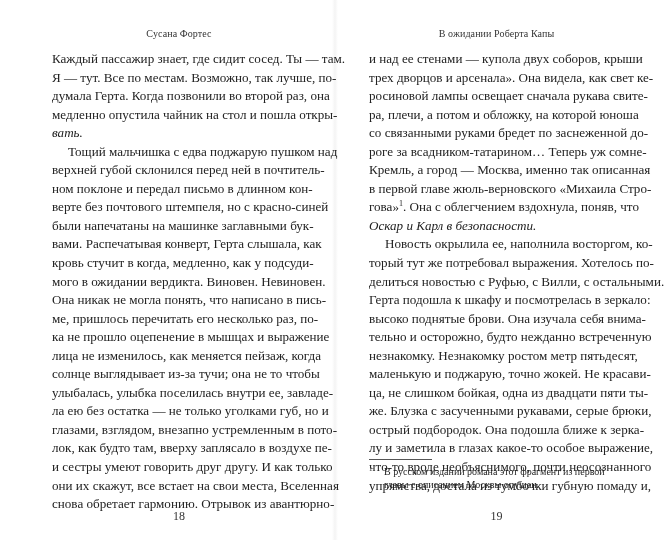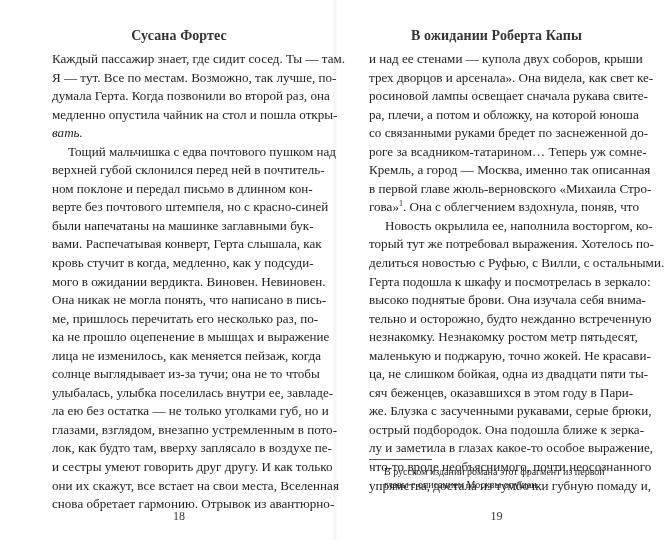--- a/index.html
+++ b/index.html
@@ -11,22 +11,22 @@
     }
     .spread { position: relative; width: 671px; height: 540px; }
     .page { position: absolute; top: 0; height: 540px; }
     .page.left { left: 0; width: 335px; }
     .page.right { left: 335px; width: 336px; }
     .gutter {
       position: absolute; left: 332px; top: 0; width: 6px; height: 540px;
       background: linear-gradient(to right, #ffffff, #f4f4f4 50%, #ffffff);
     }
     .running-head {
-      position: absolute; top: 28px; font-size: 14px; text-align: center;
-      color: #333; letter-spacing: 0.1px; font-weight: bold;
+      position: absolute; top: 28px; font-size: 10px; text-align: center;
+      color: #333; letter-spacing: 0.1px;
     }
     .left .running-head { left: 52px; width: 254px; }
     .right .running-head { left: 34px; width: 255px; }
     .body-text {
       position: absolute; top: 50px; font-size: 13.1px; line-height: 18.55px;
       text-align: justify; hyphens: manual;
     }
     .left .body-text { left: 52px; width: 254px; }
     .right .body-text { left: 34px; width: 255px; }
     .line { display: block; text-align: justify; text-align-last: justify; white-space: nowrap; overflow: visible; height: 18.55px; }
@@ -56,21 +56,21 @@
   <div class="gutter"></div>
 
   <div class="page left">
     <div class="running-head">Сусана Фортес</div>
     <div class="body-text">
       <span class="line">Каждый пассажир знает, где сидит сосед. Ты — там.</span>
       <span class="line">Я — тут. Все по местам. Возможно, так лучше, по-</span>
       <span class="line">думала Герта. Когда позвонили во второй раз, она</span>
       <span class="line">медленно опустила чайник на стол и пошла откры-</span>
       <span class="line last">вать.</span>
-      <span class="line indent">Тощий мальчишка с едва почтового пушком над</span>
+      <span class="line indent">Тощий мальчишка с едва поджарую пушком над</span>
       <span class="line">верхней губой склонился перед ней в почтитель-</span>
       <span class="line">ном поклоне и передал письмо в длинном кон-</span>
       <span class="line">верте без почтового штемпеля, но с красно-синей</span>
       <span class="line">были напечатаны на машинке заглавными бук-</span>
       <span class="line">вами. Распечатывая конверт, Герта слышала, как</span>
       <span class="line">кровь стучит в когда, медленно, как у подсуди-</span>
       <span class="line">мого в ожидании вердикта. Виновен. Невиновен.</span>
       <span class="line">Она никак не могла понять, что написано в пись-</span>
       <span class="line">ме, пришлось перечитать его несколько раз, по-</span>
       <span class="line">ка не прошло оцепенение в мышцах и выражение</span>
@@ -93,30 +93,30 @@
     <div class="body-text">
       <span class="line">и над ее стенами — купола двух соборов, крыши</span>
       <span class="line">трех дворцов и арсенала». Она видела, как свет ке-</span>
       <span class="line">росиновой лампы освещает сначала рукава свите-</span>
       <span class="line">ра, плечи, а потом и обложку, на которой юноша</span>
       <span class="line">со связанными руками бредет по заснеженной до-</span>
       <span class="line">роге за всадником-татарином… Теперь уж сомне-</span>
       <span class="line">Кремль, а город — Москва, именно так описанная</span>
       <span class="line">в первой главе жюль-верновского «Михаила Стро-</span>
       <span class="line"><span>гова»</span><sup>1</sup><span>. Она с облегчением вздохнула, поняв, что</span></span>
+      <span class="line last">Оскар и Карл в безопасности.</span>
       <span class="line indent">Новость окрылила ее, наполнила восторгом, ко-</span>
       <span class="line">торый тут же потребовал выражения. Хотелось по-</span>
       <span class="line">делиться новостью с Руфью, с Вилли, с остальными.</span>
       <span class="line">Герта подошла к шкафу и посмотрелась в зеркало:</span>
       <span class="line">высоко поднятые брови. Она изучала себя внима-</span>
       <span class="line">тельно и осторожно, будто нежданно встреченную</span>
       <span class="line">незнакомку. Незнакомку ростом метр пятьдесят,</span>
       <span class="line">маленькую и поджарую, точно жокей. Не красави-</span>
       <span class="line">ца, не слишком бойкая, одна из двадцати пяти ты-</span>
-      <span class="line">сяч беженцев, оказавшихся в этом году в Пари-</span>
       <span class="line">же. Блузка с засученными рукавами, серые брюки,</span>
       <span class="line">острый подбородок. Она подошла ближе к зерка-</span>
       <span class="line">лу и заметила в глазах какое-то особое выражение,</span>
       <span class="line">что-то вроде необъяснимого, почти неосознанного</span>
       <span class="line">упрямства, достала из тумбочки губную помаду и,</span>
 
     </div>
     <div class="fn-rule"></div>
     <div class="footnote">
       <span class="fn-mark">1</span>

